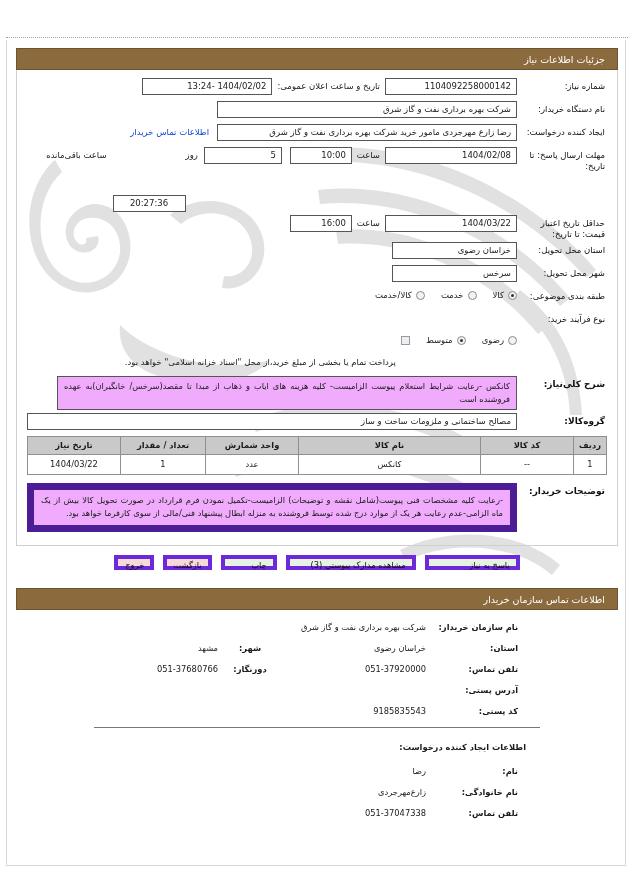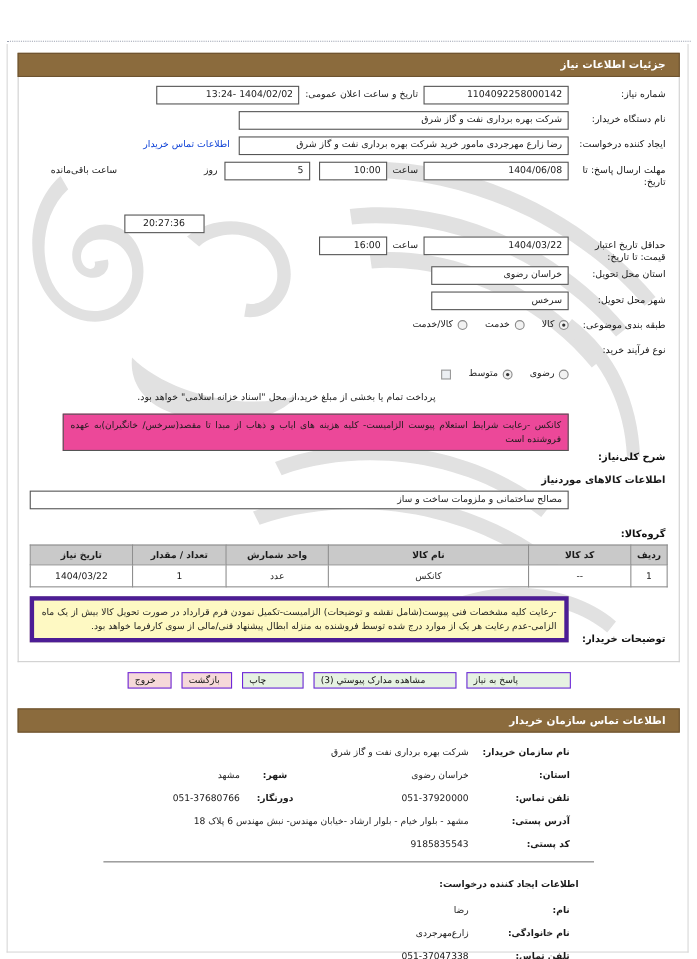--- a/index.html
+++ b/index.html
@@ -51,21 +51,21 @@
     border-top: none;
     box-sizing: border-box;
     z-index: 1;
     background: transparent;
   }
 
   
   .sec-bar {
     background: #8b6b3d;
     color: #ffffff;
-    font-weight: bold;
+    font-weight: normal;
     font-size: 9.5px;
     height: 22px;
     line-height: 22px;
     padding: 0 12px;
     box-sizing: border-box;
     border: 1px solid #6d5330;
     text-align: right;
     position: relative;
     z-index: 4;
   }
@@ -166,32 +166,31 @@
     border: 1px solid #9a9a9a;
     background: #eceff3;
     margin-left: 5px;
     box-sizing: border-box;
   }
   .note-inline { font-size: 8.5px; white-space: nowrap; margin-top: 44px; }
 
   
   .desc-box {
     border: 1px solid #555;
-    background: #ec4899;
+    background: #f0abfc;
     width: 460px;
     padding: 3px 6px;
     box-sizing: border-box;
     font-size: 8.3px;
     line-height: 1.55;
     text-align: justify;
   }
   .bold-label {
     font-weight: bold;
     font-size: 9px;
-    margin-top: 32px;
   }
 
   .subhead {
     font-weight: bold;
     font-size: 9px;
     text-align: right;
     padding: 6px 2px 4px 0;
     position: relative;
     z-index: 3;
   }
@@ -222,49 +221,49 @@
   }
   .col-radif { width: 26px; }
   .col-code  { width: 86px; }
   .col-name  { width: auto; }
   .col-unit  { width: 86px; }
   .col-qty   { width: 78px; }
   .col-date  { width: 86px; }
 
   
   .notes-box {
-    border: 4px solid #4c1d95;
-    background: #fef9c3;
+    border: 7px solid #4c1d95;
+    background: #f0abfc;
     padding: 4px 7px;
     box-sizing: border-box;
     font-size: 8.3px;
     line-height: 1.6;
     text-align: justify;
     width: 540px;
   }
 
   
   .btn-row {
     display: flex;
     flex-direction: row;
     justify-content: center;
     align-items: center;
     gap: 9px;
     padding: 9px 0 4px 0;
     position: relative;
     z-index: 4;
   }
   .btn {
-    border: 1px solid #6d28d9;
+    border: 4px solid #6d28d9;
     font-size: 8.3px;
     height: 15px;
     line-height: 13px;
     padding: 0 6px;
     box-sizing: border-box;
-    text-align: left;
+    text-align: right;
     white-space: nowrap;
     cursor: pointer;
     color: #111;
   }
   .btn.green { background: #e6f2e2; }
   .btn.pink  { background: #f6d9d9; }
   .btn.w1 { min-width: 95px; }
   .btn.w2 { min-width: 130px; }
   .btn.w3 { min-width: 56px; }
   .btn.w4 { min-width: 46px; }
@@ -356,21 +355,21 @@
       </div>
 
       <div class="frow">
         <div class="flabel">ایجاد کننده درخواست:</div>
         <div class="fbox w-big">رضا زارع مهرجردی مامور خرید شرکت بهره برداری نفت و گاز شرق</div>
         <a class="link-blue" href="#">اطلاعات تماس خریدار</a>
       </div>
 
       <div class="frow">
         <div class="flabel">مهلت ارسال پاسخ: تا تاریخ:</div>
-        <div class="fbox w-med">1404/06/08</div>
+        <div class="fbox w-med">1404/02/08</div>
         <div class="inline-txt">ساعت</div>
         <div class="fbox w-time">10:00</div>
         <div style="width:8px;"></div>
         <div class="fbox w-num">5</div>
         <div class="rem-label">روز</div>
         <div class="fbox w-rem">20:27:36</div>
         <div class="rem-label">ساعت باقی‌مانده</div>
       </div>
 
       <div class="frow">
@@ -424,21 +423,20 @@
             <span class="note-inline">پرداخت تمام یا بخشی از مبلغ خرید،از محل "اسناد خزانه اسلامی" خواهد بود.</span>
           </div>
         </div>
       </div>
 
       <div class="frow" style="margin-top:9px; align-items:flex-start;">
         <div class="flabel bold-label">شرح کلی‌نیاز:</div>
         <div class="desc-box">کانکس -رعایت شرایط استعلام پیوست الزامیست- کلیه هزینه های ایاب و ذهاب از مبدا تا مقصد(سرخس/ خانگیران)به عهده فروشنده است</div>
       </div>
 
-      <div class="subhead" style="padding-right:2px;">اطلاعات کالاهای موردنیاز</div>
 
       <div class="frow">
         <div class="flabel bold-label">گروه‌کالا:</div>
         <div class="fbox" style="width:536px;">مصالح ساختمانی و ملزومات ساخت و ساز</div>
       </div>
 
       <table class="goods">
         <thead>
           <tr>
             <th class="col-radif">ردیف</th>
@@ -500,21 +498,20 @@
         <div style="width:100px;"></div>
         <div class="clabel">تلفن تماس:</div>
         <div class="cvalue">051-37920000</div>
         <div class="clabel2">دورنگار:</div>
         <div class="cvalue2">051-37680766</div>
       </div>
 
       <div class="crow">
         <div style="width:100px;"></div>
         <div class="clabel">آدرس پستی:</div>
-        <div class="cvalue" style="min-width:300px;">مشهد - بلوار خیام - بلوار ارشاد -خیابان مهندس- نبش مهندس 6 پلاک 18</div>
       </div>
 
       <div class="crow">
         <div style="width:100px;"></div>
         <div class="clabel">کد پستی:</div>
         <div class="cvalue">9185835543</div>
       </div>
 
       <div class="divider"></div>
 

